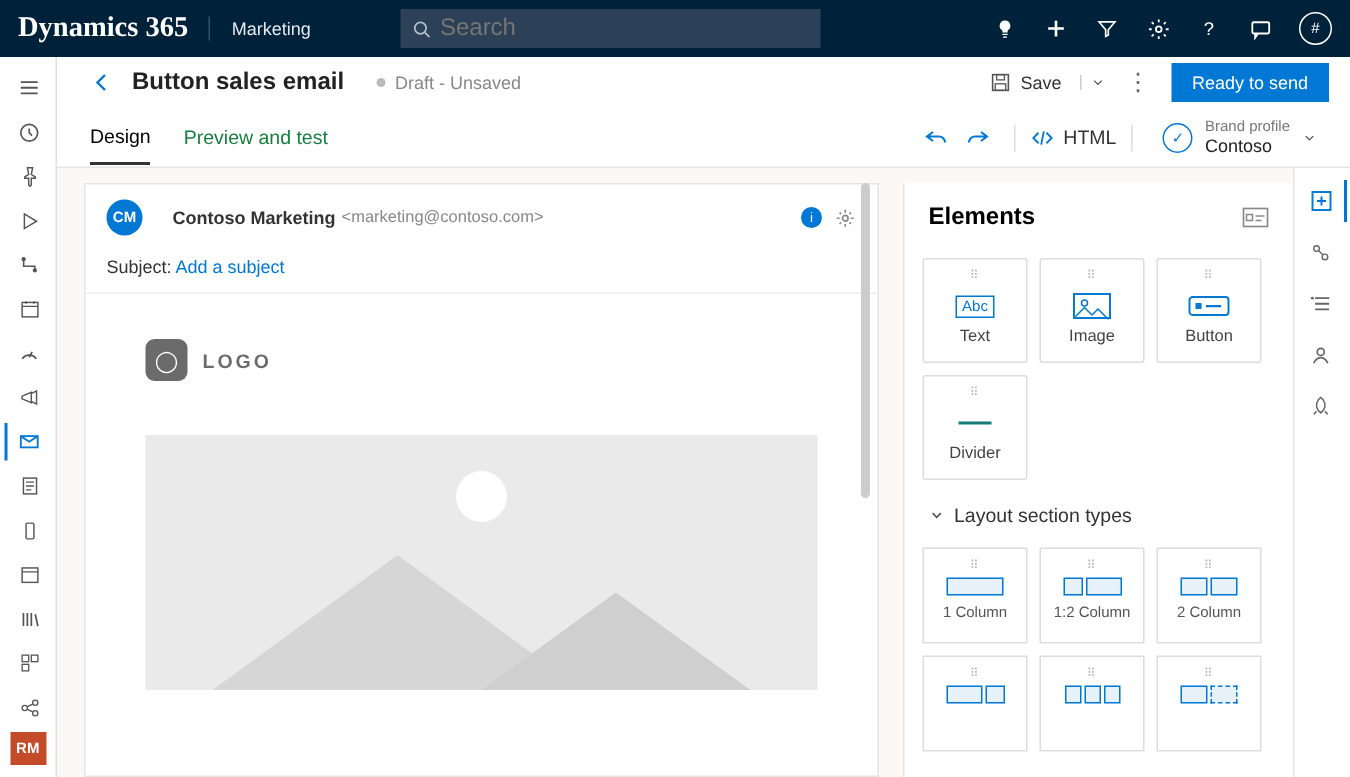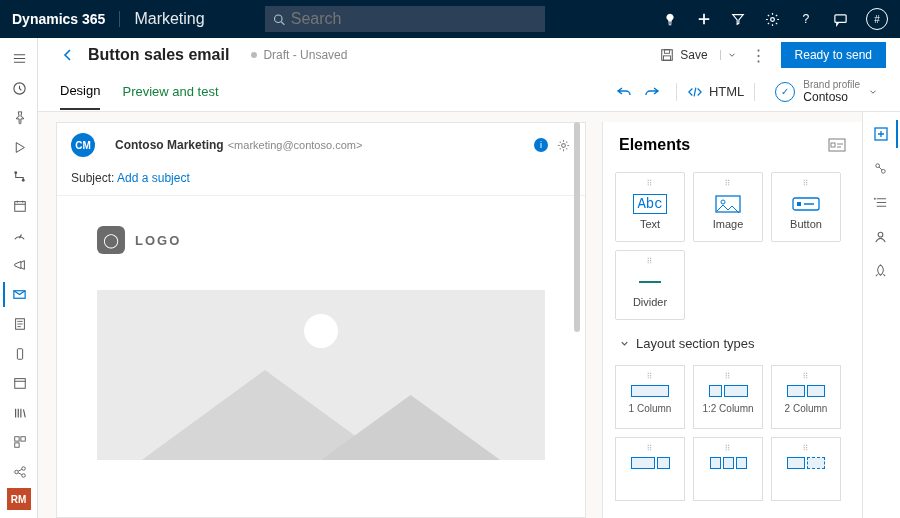--- a/index.html
+++ b/index.html
@@ -1,22 +1,22 @@
 <!DOCTYPE html>
 <html><head>
 <meta charset="utf-8">
 <style>
 * { box-sizing: border-box; margin: 0; padding: 0; font-family: "Segoe UI", Arial, sans-serif; }
 body { width: 900px; height: 518px; overflow: hidden; background: #fff; }
 
 
 .topbar { height: 38px; background: #00213a; color: #fff; display: flex; align-items: center; padding: 0 12px; }
-.topbar .brand { font-size: 14px; font-weight: 600; margin-right: 14px; }
+.topbar .brand { font-size: 19px; font-weight: 600; margin-right: 14px; font-family: Liberation Serif, serif; }
 .topbar .vbar { width: 1px; height: 16px; background: #365268; }
-.topbar .appname { font-size: 16px; margin-left: 14px; opacity: .9; }
+.topbar .appname { font-size: 12px; margin-left: 14px; opacity: .9; }
 .topbar .search { margin-left: 60px; display: flex; align-items: center; background: #2c4157; width: 280px; height: 26px; padding: 0 8px; color: #b0c0cd; }
 .topbar .search input { background: transparent; border: none; color: #fff; font-size: 16px; margin-left: 6px; width: 100%; outline: none; }
 .topbar .right-icons { margin-left: auto; display: flex; align-items: center; gap: 18px; }
 .topbar .ic { width: 16px; height: 16px; display: flex; align-items: center; justify-content: center; cursor: pointer; }
 .topbar .avatar { width: 22px; height: 22px; border: 1px solid #fff; border-radius: 50%; display: flex; align-items: center; justify-content: center; font-size: 10px; }
 
 
 .leftrail { position: absolute; top: 38px; left: 0; width: 38px; bottom: 0; background: #fff; border-right: 1px solid #e0e0e0; display: flex; flex-direction: column; align-items: center; padding-top: 8px; gap: 4px; }
 .leftrail .ric { width: 32px; height: 28px; display: flex; align-items: center; justify-content: center; cursor: pointer; color: #555; border-left: 2px solid transparent; }
 .leftrail .ric.active { border-left-color: #0078d4; color: #0078d4; }
@@ -347,21 +347,21 @@
               <rect x="1" y="1" width="16" height="12" fill="none" stroke="#888" stroke-width="1.1"></rect>
               <rect x="3" y="5" width="4" height="4" fill="none" stroke="#888"></rect>
               <path d="M9 6h6M9 9h4" stroke="#888"></path>
             </svg>
           </span>
       </div>
       <div class="card-row">
         <div class="card">
           <div class="dots6">⠿</div>
           <div class="icon">
-              <span style="border:1.5px solid #0078d4;color:#0078d4;font-size:14px;padding:1px 3px;font-family:Liberation Mono, monospace;">Abc</span>
+              <span style="border:1.5px solid #0078d4;color:#0078d4;font-size:10px;padding:1px 3px;">Abc</span>
             </div>
           <span>Text</span>
         </div>
         <div class="card">
           <div class="dots6">⠿</div>
           <div class="icon">
               <svg width="26" height="18" viewBox="0 0 26 18">
                 <rect x="1" y="1" width="24" height="16" fill="none" stroke="#0078d4" stroke-width="1.3"></rect>
                 <circle cx="8" cy="7" r="2" fill="none" stroke="#0078d4"></circle>
                 <path d="M2 16l6-6 5 5 4-4 7 7" stroke="#0078d4" fill="none"></path>

